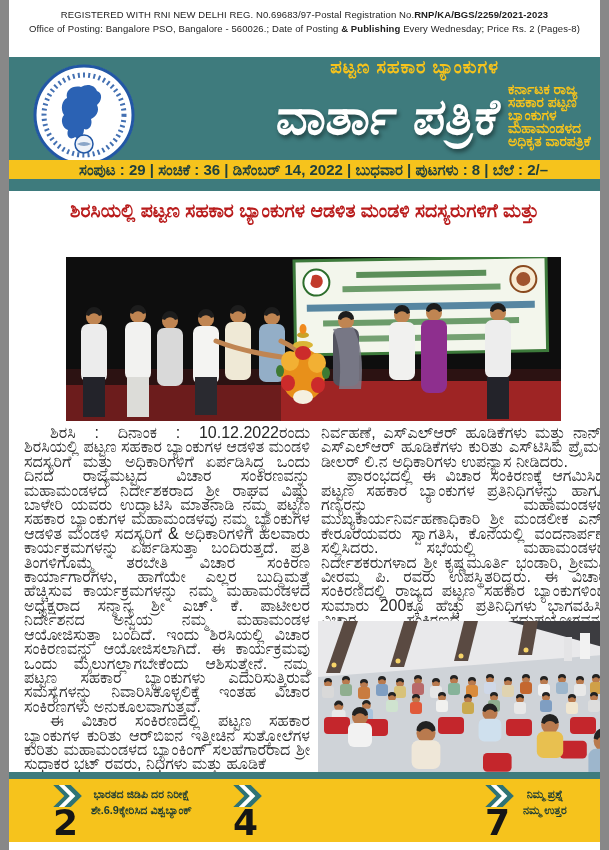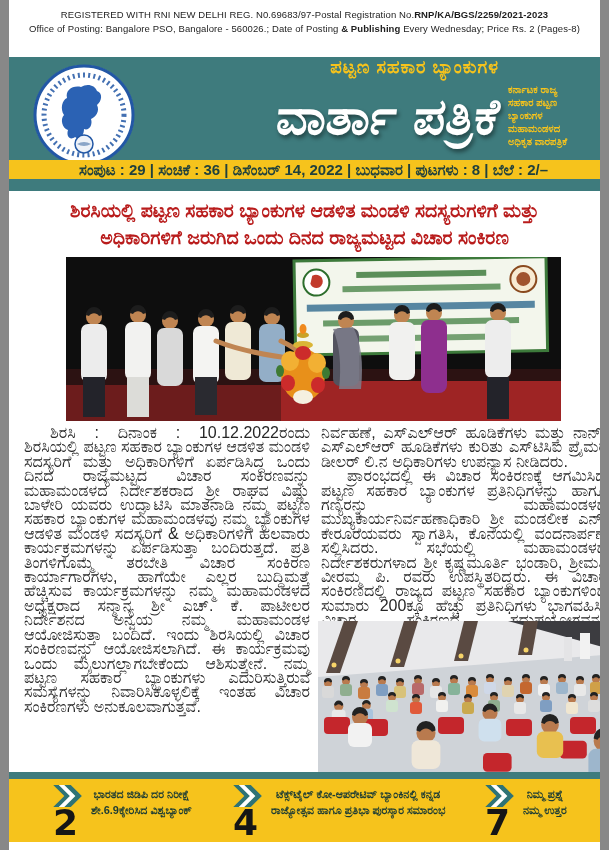--- a/index.html
+++ b/index.html
@@ -17,21 +17,21 @@
   .masthead{position:absolute;top:57px;left:0;width:609px;height:134px;background:#3e7b7d;}
   .logo{position:absolute;left:24px;top:7px;width:102px;height:102px;}
   .mast-center{position:absolute;left:118px;top:0;width:372px;text-align:right;}
   .kicker{font-size:18px;font-weight:700;color:#f6c31c;letter-spacing:1px;line-height:21px;}
   .paper-title{
     font-size:50px;font-weight:700;color:#ffffff;line-height:78px;white-space:nowrap;
     transform:skewX(-6deg);text-shadow:2px 3px 4px rgba(0,0,0,.45);
     font-family:"DejaVu Serif","Liberation Serif",serif;
   }
   .mast-right{position:absolute;right:10px;top:26px;width:100px;
-    font-size:10px;line-height:13px;font-weight:700;color:#f6c31c;text-align:left;}
+    font-size:14px;line-height:13px;font-weight:700;color:#f6c31c;text-align:left;}
   .issue-bar{position:absolute;left:0;top:103px;width:609px;height:19px;background:#f6c31c;
     text-align:center;font-size:15px;font-weight:700;color:#21413d;line-height:19px;}
   
   .headline{position:absolute;top:197px;left:0;width:100%;text-align:center;
     color:#b91c1c;font-weight:700;font-size:19px;line-height:27px;}
   
   .photo-main{position:absolute;left:57px;top:257px;width:495px;height:164px;}
   .photo-audience{position:absolute;left:309px;top:621px;width:285px;height:151px;}
   .photo-main svg,.photo-audience svg{display:block;width:100%;height:100%;}
   
@@ -84,21 +84,20 @@
       <div>ಸಹಕಾರ ಪಟ್ಟಣ</div>
       <div>ಬ್ಯಾಂಕುಗಳ</div>
       <div>ಮಹಾಮಂಡಳದ</div>
       <div>ಅಧಿಕೃತ ವಾರಪತ್ರಿಕೆ</div>
     </div>
     <div class="issue-bar">ಸಂಪುಟ : 29 | ಸಂಚಿಕೆ : 36 | ಡಿಸೆಂಬರ್ 14, 2022 | ಬುಧವಾರ | ಪುಟಗಳು : 8 | ಬೆಲೆ : 2/–</div>
   </div>
 
   <div class="headline">
     <div>ಶಿರಸಿಯಲ್ಲಿ ಪಟ್ಟಣ ಸಹಕಾರ ಬ್ಯಾಂಕುಗಳ ಆಡಳಿತ ಮಂಡಳಿ ಸದಸ್ಯರುಗಳಿಗೆ ಮತ್ತು</div>
-    <div>ಅಧಿಕಾರಿಗಳಿಗೆ ಜರುಗಿದ ಒಂದು ದಿನದ ರಾಜ್ಯಮಟ್ಟದ ವಿಚಾರ ಸಂಕಿರಣ</div>
   </div>
 
   <div class="photo-main">
     <svg viewBox="0 0 495 164" preserveAspectRatio="none">
       <defs>
         <g id="mp">
           <circle cx="0" cy="0" r="8" fill="#c08552"></circle>
           <path d="M-8,-2 a8,8 0 0 1 16,0 l-3,1 a6,6 0 0 0 -10,0 Z" fill="#1d1d1d"></path>
           <rect x="-13" y="7" width="26" height="58" rx="7"></rect>
         </g>
@@ -156,20 +155,21 @@
         <ellipse cx="252" cy="128" rx="7" ry="8" fill="#cc2b2b"></ellipse>
         <ellipse cx="237" cy="140" rx="10" ry="7" fill="#f5f0e0"></ellipse>
         <ellipse cx="214" cy="114" rx="4" ry="6" fill="#3e7a33"></ellipse>
         <ellipse cx="260" cy="116" rx="4" ry="6" fill="#3e7a33"></ellipse>
       </g>
     </svg>
   </div>
 
   <div class="col col-1">
     <p>ಶಿರಸಿ : ದಿನಾಂಕ : 10.12.2022ರಂದು ಶಿರಸಿಯಲ್ಲಿ ಪಟ್ಟಣ ಸಹಕಾರ ಬ್ಯಾಂಕುಗಳ ಆಡಳಿತ ಮಂಡಳಿ ಸದಸ್ಯರಿಗೆ ಮತ್ತು ಅಧಿಕಾರಿಗಳಿಗೆ ಏರ್ಪಡಿಸಿದ್ದ ಒಂದು ದಿನದ ರಾಜ್ಯಮಟ್ಟದ ವಿಚಾರ ಸಂಕಿರಣವನ್ನು ಮಹಾಮಂಡಳದ ನಿರ್ದೇಶಕರಾದ ಶ್ರೀ ರಾಘವ ವಿಷ್ಣು ಬಾಳೇರಿ ಯವರು ಉದ್ಘಾಟಿಸಿ ಮಾತನಾಡಿ ನಮ್ಮ ಪಟ್ಟಣ ಸಹಕಾರ ಬ್ಯಾಂಕುಗಳ ಮಹಾಮಂಡಳವು ನಮ್ಮ ಬ್ಯಾಂಕುಗಳ ಆಡಳಿತ ಮಂಡಳಿ ಸದಸ್ಯರಿಗೆ &amp; ಅಧಿಕಾರಿಗಳಿಗೆ ಹಲವಾರು ಕಾರ್ಯಕ್ರಮಗಳನ್ನು ಏರ್ಪಡಿಸುತ್ತಾ ಬಂದಿರುತ್ತದೆ. ಪ್ರತಿ ತಿಂಗಳಿಗೊಮ್ಮೆ ತರಬೇತಿ ವಿಚಾರ ಸಂಕಿರಣ ಕಾರ್ಯಾಗಾರಗಳು, ಹಾಗೆಯೇ ಎಲ್ಲರ ಬುದ್ಧಿಮತ್ತೆ ಹೆಚ್ಚಿಸುವ ಕಾರ್ಯಕ್ರಮಗಳನ್ನು ನಮ್ಮ ಮಹಾಮಂಡಳದ ಅಧ್ಯಕ್ಷರಾದ ಸನ್ಮಾನ್ಯ ಶ್ರೀ ಎಚ್. ಕೆ. ಪಾಟೀಲರ ನಿರ್ದೇಶನದ ಅನ್ವಯ ನಮ್ಮ ಮಹಾಮಂಡಳ ಆಯೋಜಿಸುತ್ತಾ ಬಂದಿದೆ. ಇಂದು ಶಿರಸಿಯಲ್ಲಿ ವಿಚಾರ ಸಂಕಿರಣವನ್ನು ಆಯೋಜಿಸಲಾಗಿದೆ. ಈ ಕಾರ್ಯಕ್ರಮವು ಒಂದು ಮೈಲುಗಲ್ಲಾಗಬೇಕೆಂದು ಆಶಿಸುತ್ತೇನೆ. ನಮ್ಮ ಪಟ್ಟಣ ಸಹಕಾರ ಬ್ಯಾಂಕುಗಳು ಎದುರಿಸುತ್ತಿರುವ ಸಮಸ್ಯೆಗಳನ್ನು ನಿವಾರಿಸಿಕೊಳ್ಳಲಿಕ್ಕೆ ಇಂತಹ ವಿಚಾರ ಸಂಕಿರಣಗಳು ಅನುಕೂಲವಾಗುತ್ತವೆ.</p>
+    <p>ಈ ವಿಚಾರ ಸಂಕಿರಣದಲ್ಲಿ ಪಟ್ಟಣ ಸಹಕಾರ ಬ್ಯಾಂಕುಗಳ ಕುರಿತು ಆರ್‌ಬಿಐನ ಇತ್ತೀಚಿನ ಸುತ್ತೋಲೆಗಳ ಕುರಿತು ಮಹಾಮಂಡಳದ ಬ್ಯಾಂಕಿಂಗ್ ಸಲಹೆಗಾರರಾದ ಶ್ರೀ ಸುಧಾಕರ ಭಟ್ ರವರು, ನಿಧಿಗಳು ಮತ್ತು ಹೂಡಿಕೆ</p>
   </div>
   <div class="col col-2">
     <p class="cont">ನಿರ್ವಹಣೆ, ಎಸ್‌ಎಲ್‌ಆರ್ ಹೂಡಿಕೆಗಳು ಮತ್ತು ನಾನ್-ಎಸ್‌ಎಲ್‌ಆರ್ ಹೂಡಿಕೆಗಳು ಕುರಿತು ಎಸ್‌ಟಿಸಿಐ ಪ್ರೈಮರಿ ಡೀಲರ್ ಲಿ.ನ ಅಧಿಕಾರಿಗಳು ಉಪನ್ಯಾಸ ನೀಡಿದರು.</p>
     <p>ಪ್ರಾರಂಭದಲ್ಲಿ ಈ ವಿಚಾರ ಸಂಕಿರಣಕ್ಕೆ ಆಗಮಿಸಿದ್ದ ಪಟ್ಟಣ ಸಹಕಾರ ಬ್ಯಾಂಕುಗಳ ಪ್ರತಿನಿಧಿಗಳನ್ನು ಹಾಗೂ ಗಣ್ಯರನ್ನು ಮಹಾಮಂಡಳದ ಮುಖ್ಯಕಾರ್ಯನಿರ್ವಹಣಾಧಿಕಾರಿ ಶ್ರೀ ಮಂಡಲೀಕ ಎನ್. ಕೇರೂರೆಯವರು ಸ್ವಾಗತಿಸಿ, ಕೊನೆಯಲ್ಲಿ ವಂದನಾರ್ಪಣೆ ಸಲ್ಲಿಸಿದರು. ಸಭೆಯಲ್ಲಿ ಮಹಾಮಂಡಳದ ನಿರ್ದೇಶಕರುಗಳಾದ ಶ್ರೀ ಕೃಷ್ಣಮೂರ್ತಿ ಭಂಡಾರಿ, ಶ್ರೀಮತಿ ವೀರಮ್ಮ ಪಿ. ರವರು ಉಪಸ್ಥಿತರಿದ್ದರು. ಈ ವಿಚಾರ ಸಂಕಿರಣದಲ್ಲಿ ರಾಜ್ಯದ ಪಟ್ಟಣ ಸಹಕಾರ ಬ್ಯಾಂಕುಗಳಿಂದ ಸುಮಾರು 200ಕ್ಕೂ ಹೆಚ್ಚು ಪ್ರತಿನಿಧಿಗಳು ಭಾಗವಹಿಸಿ, ವಿಚಾರ ಸಂಕಿರಣದ ಸದುಪಯೋಗವನ್ನು ಪಡೆದುಕೊಂಡರು.</p>
   </div>
 
   <div class="photo-audience">
     <svg viewBox="0 0 285 151" preserveAspectRatio="none">
       <defs>
         <g id="pp">
@@ -269,24 +269,20 @@
 
   <div class="footer-item fi-2">
     <div class="fi-left">
       <svg class="fi-chevron" viewBox="0 0 32 26">
         <path d="M0,1 L12,13 L0,25 L7,25 L19,13 L7,1 Z" fill="#2e7376"></path>
         <path d="M6,1 L18,13 L6,25 L13,25 L25,13 L13,1 Z" fill="#ffffff"></path>
         <path d="M12,1 L24,13 L12,25 L19,25 L31,13 L19,1 Z" fill="#2e7376"></path>
       </svg>
       <div class="fi-num">4</div>
     </div>
-    <div class="fi-text">
-      <div>ಟೆಕ್ಸ್‌ಟೈಲ್ ಕೋ-ಆಪರೇಟಿವ್ ಬ್ಯಾಂಕಿನಲ್ಲಿ ಕನ್ನಡ</div>
-      <div>ರಾಜ್ಯೋತ್ಸವ ಹಾಗೂ ಪ್ರತಿಭಾ ಪುರಸ್ಕಾರ ಸಮಾರಂಭ</div>
-    </div>
   </div>
 
   <div class="footer-item fi-3">
     <div class="fi-left">
       <svg class="fi-chevron" viewBox="0 0 32 26">
         <path d="M0,1 L12,13 L0,25 L7,25 L19,13 L7,1 Z" fill="#2e7376"></path>
         <path d="M6,1 L18,13 L6,25 L13,25 L25,13 L13,1 Z" fill="#ffffff"></path>
         <path d="M12,1 L24,13 L12,25 L19,25 L31,13 L19,1 Z" fill="#2e7376"></path>
       </svg>
       <div class="fi-num">7</div>

